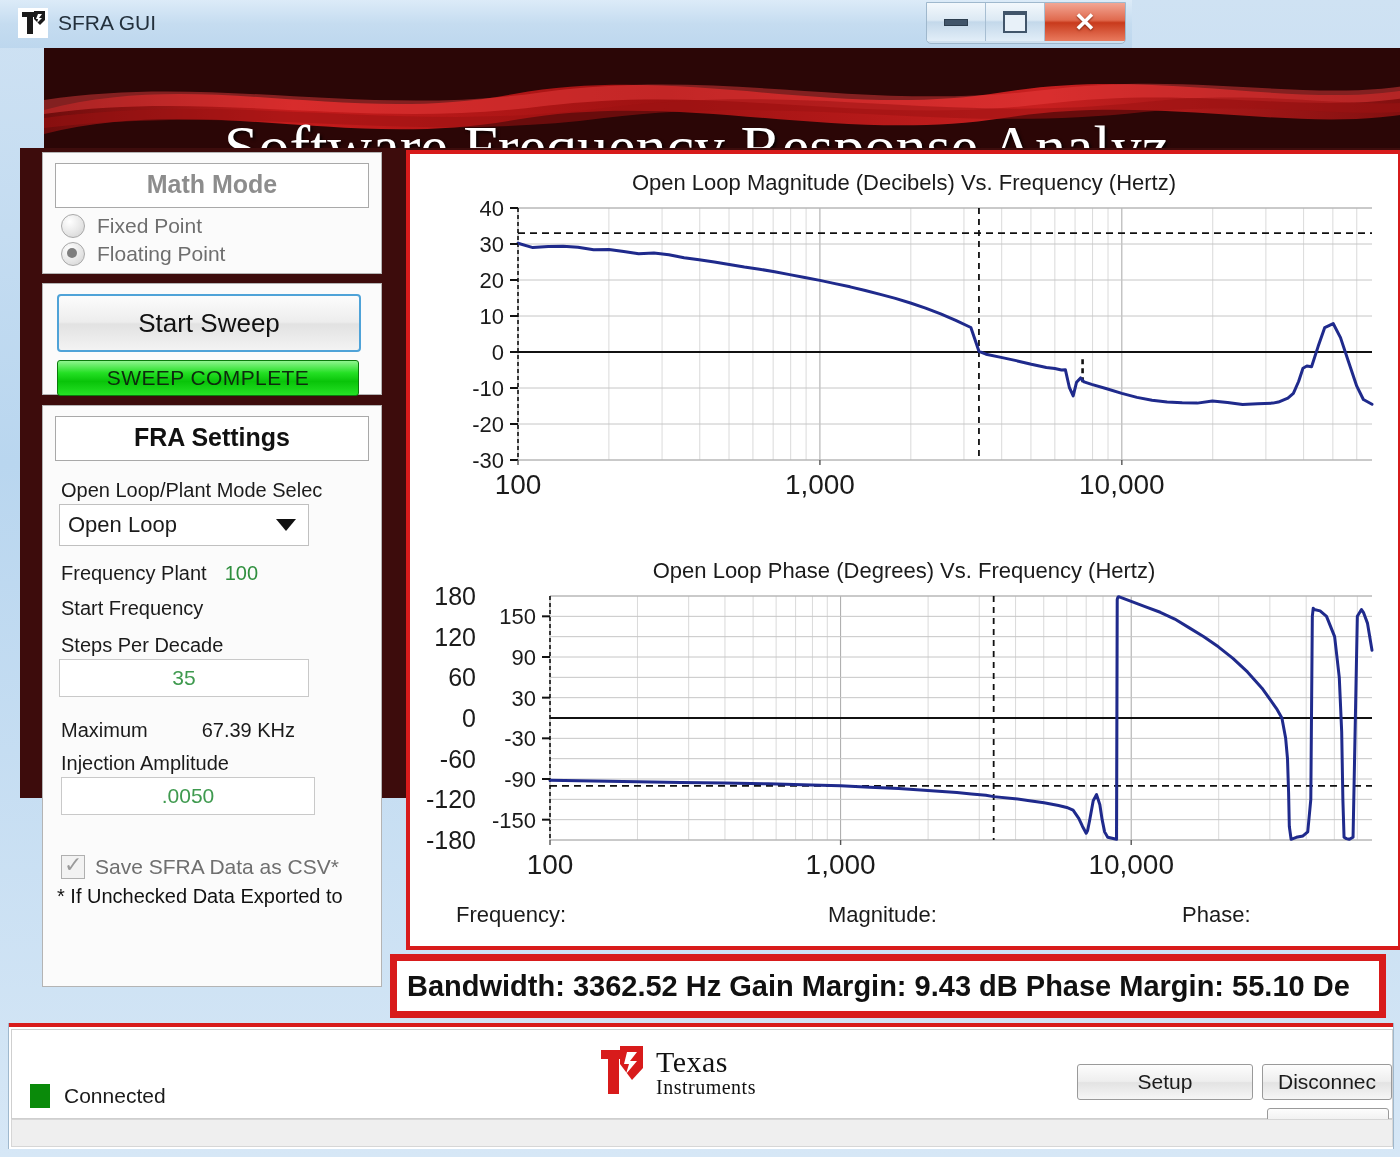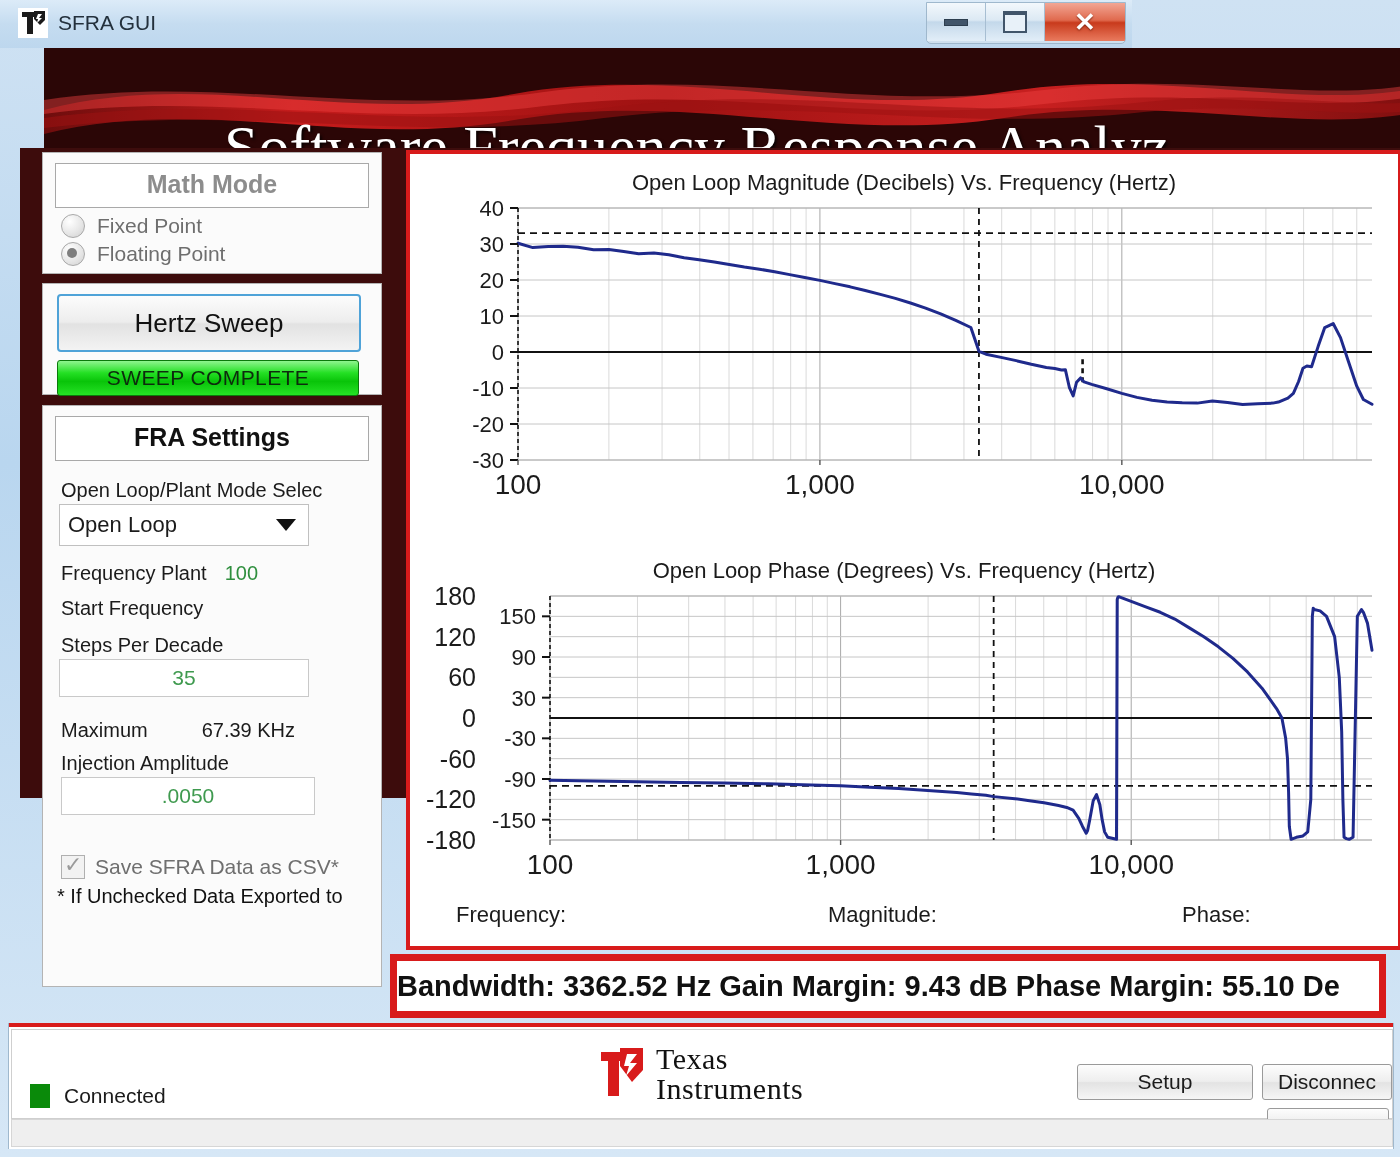--- a/index.html
+++ b/index.html
@@ -94,36 +94,36 @@
     background:#a16207;border:4px solid #d81b1b;box-sizing:border-box;margin-left:16px;}
   #plotinner{position:absolute;left:0;top:0;width:988px;height:792px;background:#fff;}
   .plot-title{position:absolute;text-align:center;width:100%;font-size:22px;color:#1b1b1b;}
   #readouts{position:absolute;left:0;bottom:8px;width:988px;height:36px;}
   .ro{position:absolute;font-size:22px;color:#1b1b1b;}
 
   #resultsbar{position:absolute;left:370px;top:806px;width:996px;height:64px;
     background:#d81b1b;border:3px solid #d81b1b;box-sizing:border-box;}
   #resultsinner{position:absolute;left:4px;top:4px;width:982px;height:50px;background:#fff;
     display:flex;align-items:center;overflow:hidden;}
-  #resultstext{font-size:29px;font-weight:bold;color:#111;white-space:nowrap;
+  #resultstext{font-size:29px;font-weight:bold;color:#111;white-space:nowrap;padding-left:10px;
     font-family:"Liberation Sans",sans-serif;}
 
   
   #footer{position:absolute;left:8px;top:1023px;width:1384px;height:126px;background:#ffffff;
     border-left:1px solid #9fb8cd;border-right:1px solid #9fb8cd;}
   #footer-top{position:absolute;left:0;top:0;width:1384px;height:4px;background:#d81b1b;}
   #footer-main{position:absolute;left:2px;top:6px;width:1380px;height:88px;background:#fff;border:1px solid #cfcfcf;}
   #conn{position:absolute;left:18px;top:54px;display:flex;align-items:center;gap:14px;}
   #conn .dot{width:20px;height:24px;background:#0a8a0a;}
   #conn .txt{font-size:21px;color:#1b1b1b;}
   #tilogo{position:absolute;left:584px;top:14px;display:flex;align-items:center;gap:10px;}
   #tilogo .words{display:flex;flex-direction:column;line-height:1;}
   #tilogo .w1,#tilogo .w2{font-family:"Liberation Serif",serif;color:#111;}
   #tilogo .w1{font-size:30px;letter-spacing:.5px;}
-  #tilogo .w2{font-size:30px;letter-spacing:.5px;}
+  #tilogo .w2{font-size:20px;letter-spacing:.5px;}
   .btn{background:linear-gradient(180deg,#fdfdfd 0%,#eeeeee 48%,#e3e3e3 52%,#f6f6f6 100%);
     border:1px solid #9a9a9a;border-radius:3px;display:flex;align-items:center;justify-content:center;
     font-size:21px;color:#1b1b1b;}
   #btn-setup{position:absolute;left:1065px;top:34px;width:174px;height:34px;}
   #btn-disconnect{position:absolute;left:1250px;top:34px;width:128px;height:34px;}
   #btn-blank{position:absolute;left:1255px;top:78px;width:120px;height:28px;}
   #statusstrip{position:absolute;left:2px;top:96px;width:1380px;height:26px;background:#efefef;border:1px solid #d6d6d6;}
   svg{display:block;}
 </style>
 </head>
@@ -187,21 +187,21 @@
           <span class="radio"></span>
           <span class="radio-label">Fixed Point</span>
         </div>
         <div class="radio-row">
           <span class="radio on"></span>
           <span class="radio-label">Floating Point</span>
         </div>
       </div>
 
       <div class="panel" id="sweepbox">
-        <div id="start-sweep">Hertz Sweep</div>
+        <div id="start-sweep">Start Sweep</div>
         <div id="sweep-status">SWEEP COMPLETE</div>
       </div>
 
       <div class="panel" id="frasettings">
         <div class="hdrbox">
           <span class="t blackhdr">FRA Settings</span>
         </div>
 
         <div style="height:14px"></div>
         <div class="fra-lbl">Open Loop/Plant Mode Selec</div>

